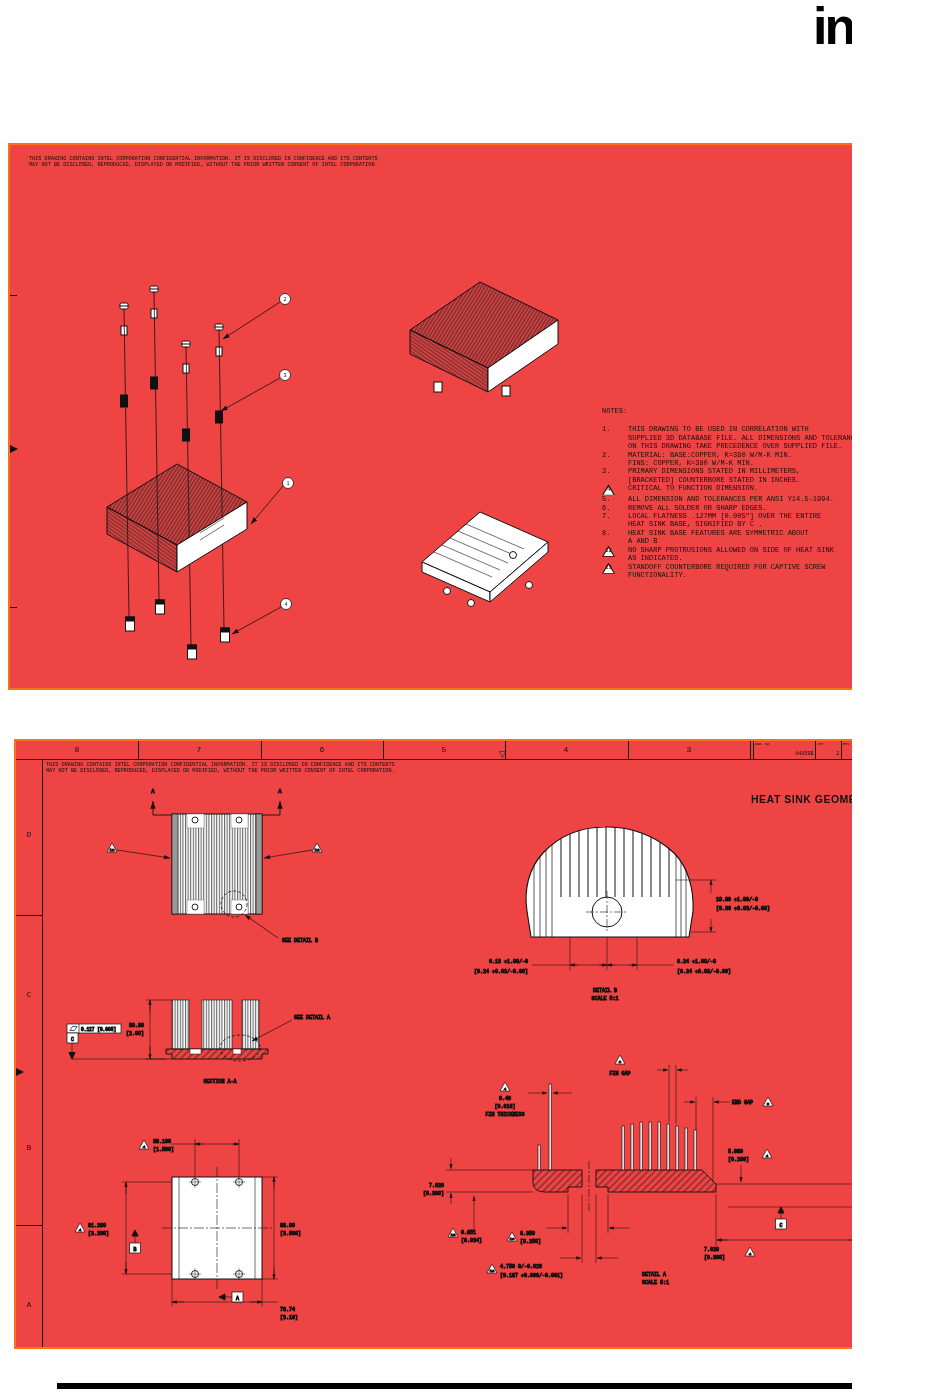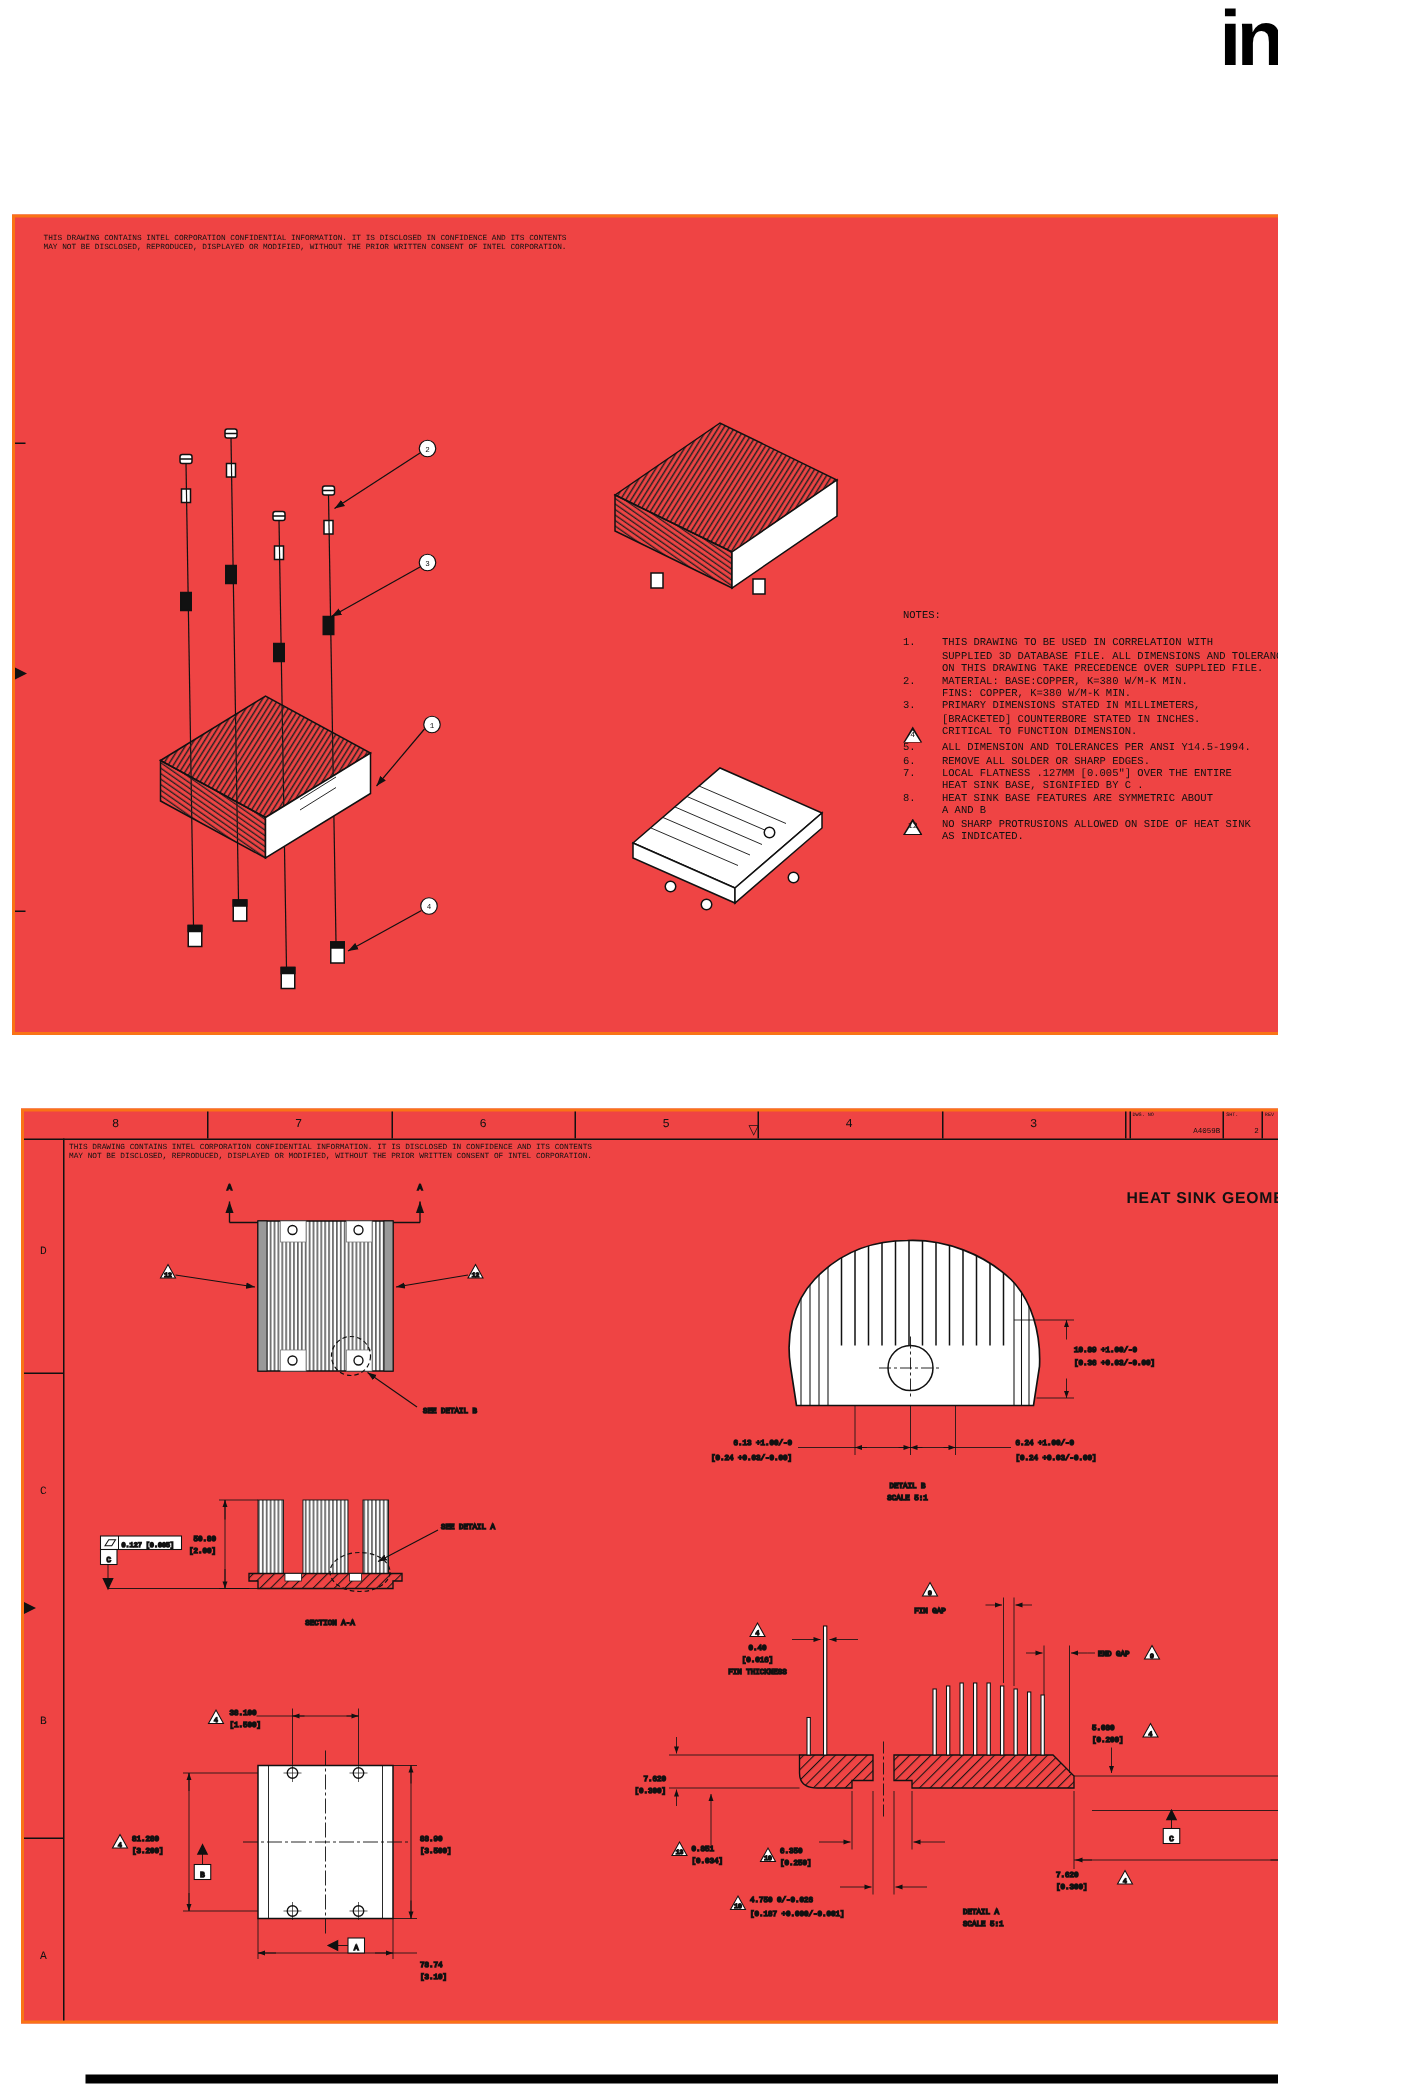--- a/index.html
+++ b/index.html
@@ -217,20 +217,27 @@
           <span class="ntext">HEAT SINK BASE FEATURES ARE SYMMETRIC ABOUT
 A AND B</span>
         </div>
       <div class="note">
           <span class="tri">
             <i>12</i>
           </span>
           <span class="ntext">NO SHARP PROTRUSIONS ALLOWED ON SIDE OF HEAT SINK
 AS INDICATED.</span>
         </div>
+      <div class="note">
+          <span class="tri">
+            <i>13</i>
+          </span>
+          <span class="ntext">STANDOFF COUNTERBORE REQUIRED FOR CAPTIVE SCREW
+FUNCTIONALITY.</span>
+        </div>
     </div>
   </div>
 
   <div class="sheet s2">
 
     <div class="zonestrip">
       <div class="zsep" style="left:122px;"></div>
       <div class="zsep" style="left:245px;"></div>
       <div class="zsep" style="left:367px;"></div>
       <div class="zsep" style="left:489px;"></div>

